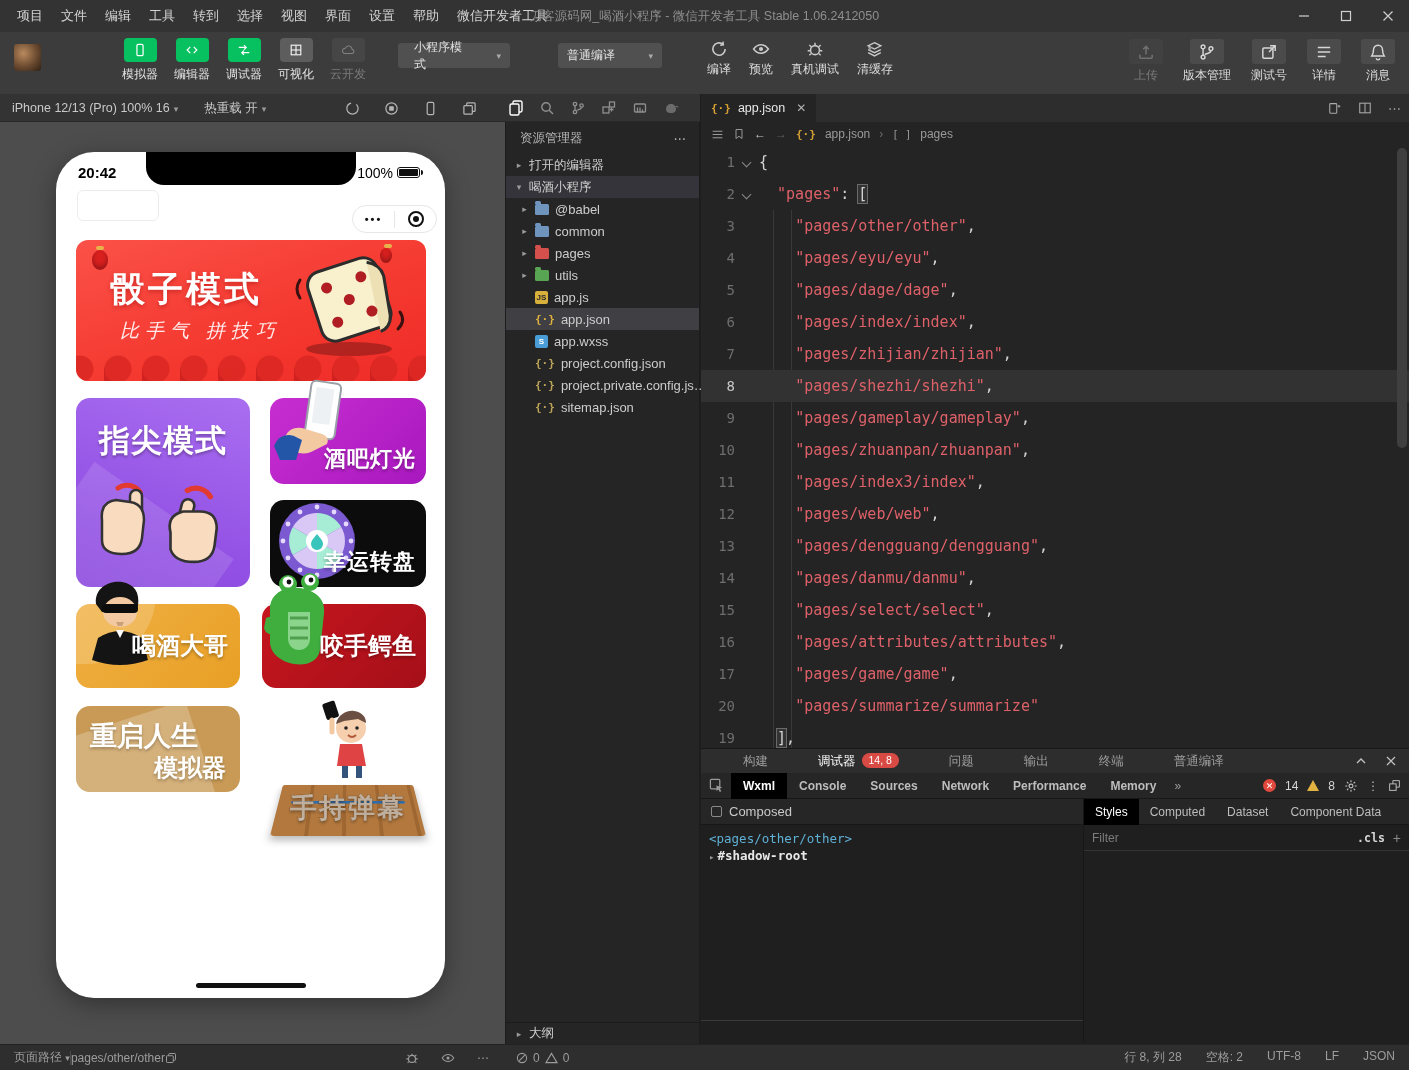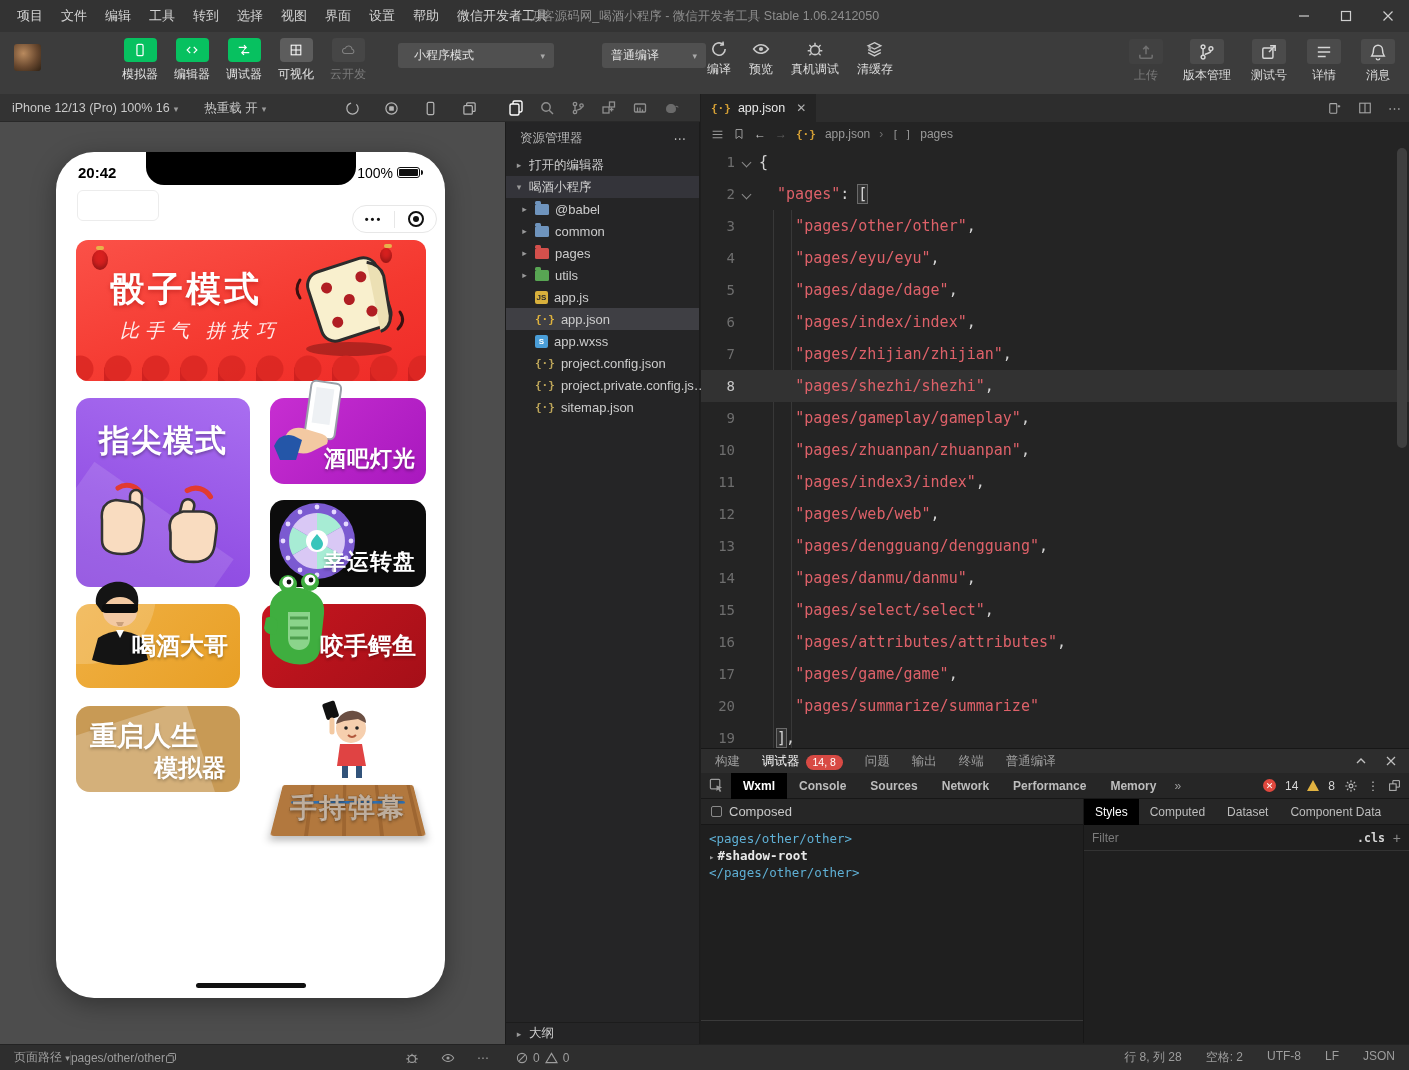--- a/index.html
+++ b/index.html
@@ -142,21 +142,21 @@
   .code-line .fold { width:24px; flex:none; position:relative; }
   .code-line .fold.has::after { content:""; position:absolute; left:8px; top:13px; width:6px; height:6px; border-right:1.5px solid #8a8a8a; border-bottom:1.5px solid #8a8a8a; transform:rotate(45deg); }
   .tok-p { color:#d4d4d4; }
   .tok-s { color:#de6169; }
   .tok-bm { outline:1px solid #6a6a6a; background:rgba(120,120,120,.18); }
   .v-scroll { position:absolute; right:2px; top:2px; width:10px; height:300px; background:#3f3f3f; border-radius:5px; }
 
   
   .debugger { position:absolute; left:701px; top:748px; width:708px; height:296px; background:#1f1f1f; border-top:1px solid #171717; }
   .dbg-tabs { height:24px; background:#2d2d2d; display:flex; align-items:center; gap:22px; padding:0 14px; font-size:12.5px; color:#9d9d9d; position:relative; }
-  .dbg-tab { display:flex; align-items:flex-end; gap:6px; }
+  .dbg-tab { display:flex; align-items:flex-start; gap:6px;margin-left:28px; }
   .dbg-tab.active { color:#ffffff; }
   .dbg-badge { background:#d84a44; color:#fff; font-size:10.5px; border-radius:9px; padding:1.5px 7px; }
   .dbg-tabs .right { position:absolute; right:12px; display:flex; gap:18px; color:#c0c0c0; }
   .devtools-bar { height:26px; background:#262626; border-bottom:1px solid #171717; display:flex; align-items:center; position:relative; font-size:12px; color:#bdbdbd; }
   .dt-inspect { width:30px; display:flex; justify-content:center; color:#9a9a9a; }
   .dt-tab { padding:0 12px; height:26px; display:flex; align-items:center; }
   .dt-tab.active { background:#000000; color:#ffffff; }
   .dt-more { color:#9a9a9a; padding:0 6px; }
   .dt-right { position:absolute; right:8px; display:flex; align-items:center; gap:9px; }
   .err-dot { width:13px; height:13px; border-radius:50%; background:#e0483e; color:#fff; font-size:9px; display:flex; align-items:center; justify-content:center; }
@@ -268,21 +268,21 @@
         <div class="tb-mode disabled">
           <div class="box">
             <svg width="14" height="14" viewBox="0 0 16 16">
               <path d="M4.5 12a3 3 0 1 1 .4-6 4 4 0 0 1 7.7 1.2A2.4 2.4 0 0 1 12 12z" fill="none" stroke="currentColor" stroke-width="1.2"></path>
             </svg>
           </div>
           <div class="lbl">云开发</div>
         </div>
       </div>
     <div class="tb-selects">
-        <div class="tb-select" style="width: 156px; justify-content: space-between; padding-left: 16px;">
+        <div class="tb-select" style="width: 112px; justify-content: space-between; padding-left: 16px;">
           <span>小程序模式</span>
           <span class="caret">▾</span>
         </div>
         <div class="tb-select" style="width: 104px; justify-content: space-between;">
           <span>普通编译</span>
           <span class="caret">▾</span>
         </div>
       </div>
     <div class="tb-compile">
         <div class="tb-action">
@@ -811,21 +811,20 @@
           <div class="style-tab">Computed</div>
           <div class="style-tab">Dataset</div>
           <div class="style-tab">Component Data</div>
         </div>
     </div>
     <div class="dbg-content">
       <div class="dom-pane">
         <div id="dom-lines">
             <div class="dom-line"><span></span><span class="tag">&lt;pages/other/other&gt;</span></div>
             <div class="dom-line"><span class="dcaret">▸</span><span class="shadow">#shadow-root</span></div>
-            <div class="dom-line"><span></span><span class="tag">&lt;/pages/other/other&gt;</span></div>
           </div>
         <div class="dom-drawer-line"></div>
       </div>
       <div class="styles-pane">
         <div class="filter-row">
           <input class="filter-input" placeholder="Filter" style="">
           <span class="cls-btn">.cls</span>
           <span class="plus-btn">+</span>
         </div>
       </div>

